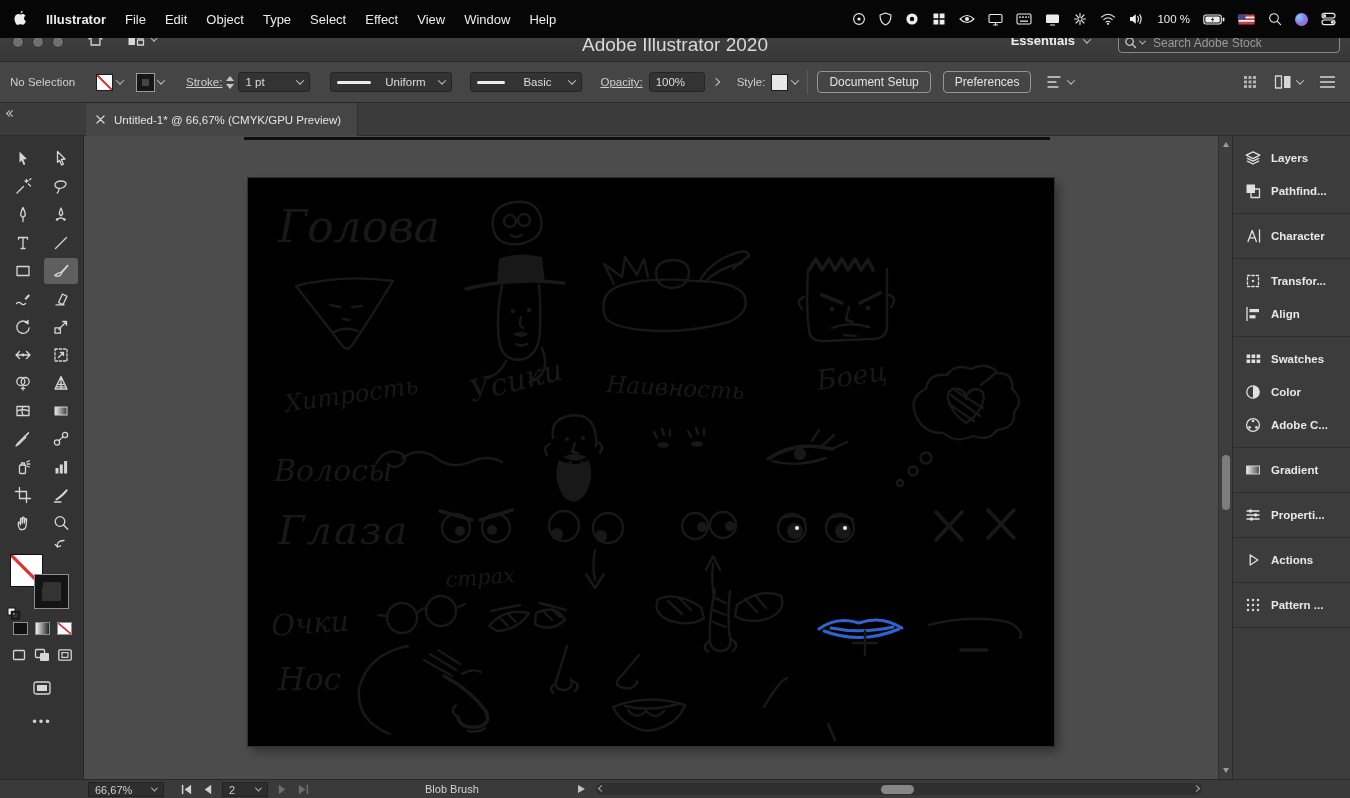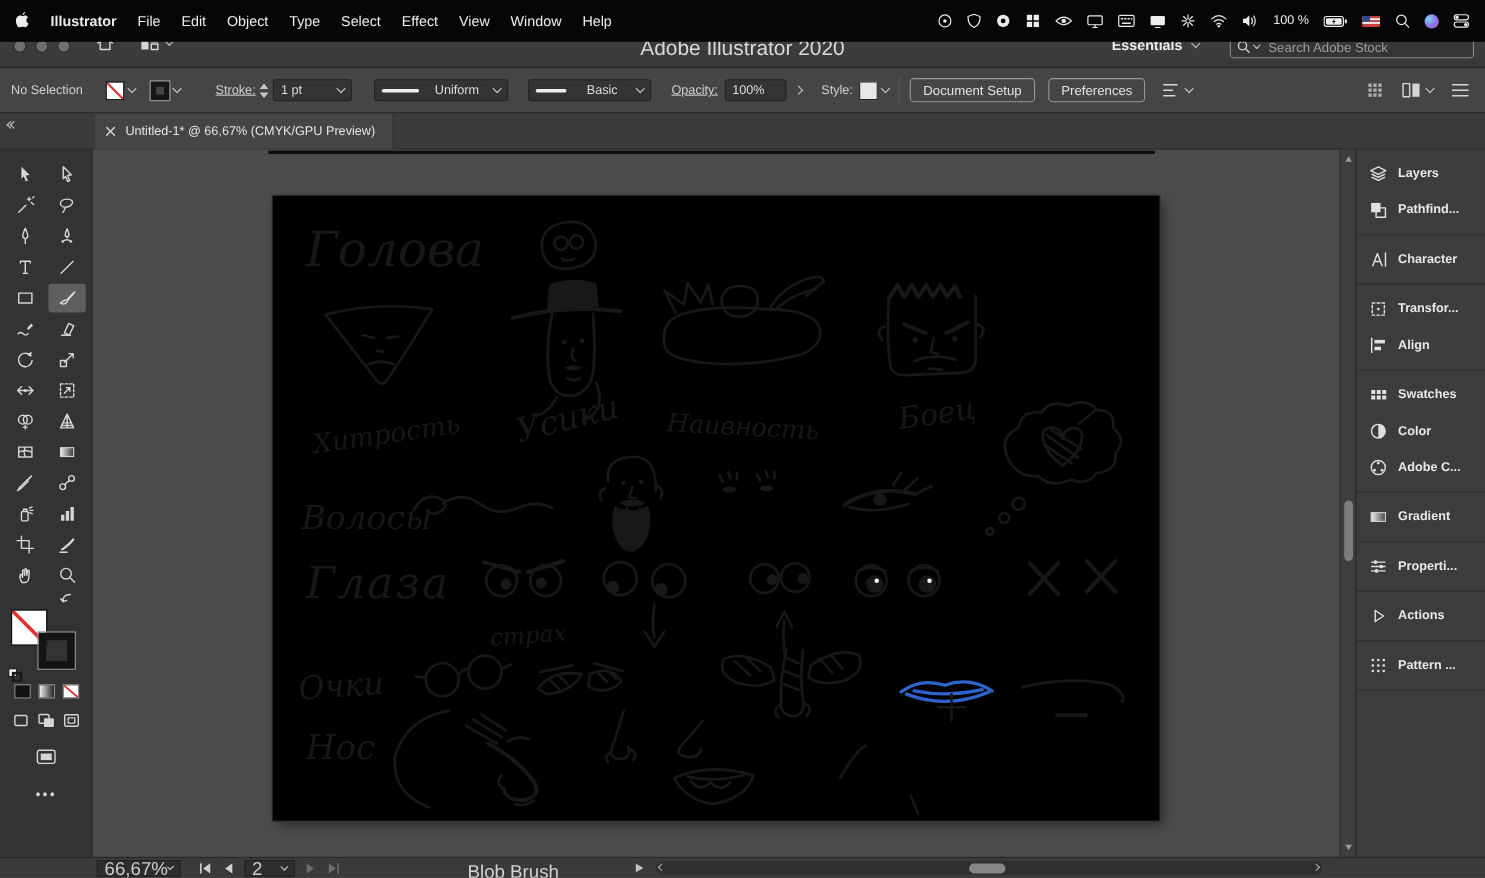--- a/index.html
+++ b/index.html
@@ -85,21 +85,21 @@
 
   
   .dock { position:absolute; right:0; top:136px; width:118px; height:643px; background:#3c3c3c; border-left:1px solid #2a2a2a; z-index:10; }
   .dock-group { padding:5px 18px 6px 0; border-bottom:1px solid #2d2d2d; }
   .dock-item { height:33px; display:flex; align-items:center; gap:9px; padding-left:11px; }
   .dock-item .lbl { font-size:11.5px; font-weight:bold; color:#e8e8e8; white-space:nowrap; }
   svg .di { stroke:#e0e0e0; fill:none; stroke-width:1.3; stroke-linecap:round; stroke-linejoin:round; }
   svg .dif { fill:#e0e0e0; stroke:none; }
 
   
-  .statusbar { position:absolute; left:0; right:0; bottom:0; height:19px; background:#3a3a3a; border-top:1px solid #282828; font-size:17px; color:#cccccc; z-index:30; }
+  .statusbar { position:absolute; left:0; right:0; bottom:0; height:19px; background:#3a3a3a; border-top:1px solid #282828; font-size:11px; color:#cccccc; z-index:30; }
   .zoom-box { position:absolute; left:88px; top:2px; width:76px; height:15px; background:#2e2e2e; border:1px solid #222; display:flex; align-items:center; justify-content:space-between; padding:0 6px; }
   .nav { position:absolute; left:180px; top:2px; display:flex; align-items:center; gap:8px; }
   .ab-box { width:46px; height:15px; background:#2e2e2e; border:1px solid #222; display:flex; align-items:center; justify-content:space-between; padding:0 6px; }
   .tool-name { position:absolute; left:425px; top:3px; color:#d2d2d2; }
   .expand-tri { position:absolute; left:578px; top:5px; width:0; height:0; border-top:4.5px solid transparent; border-bottom:4.5px solid transparent; border-left:7px solid #c2c2c2; }
   .hscroll { position:absolute; left:596px; right:148px; top:3px; height:12px; background:#2f2f2f; border-radius:6px; }
   .hthumb { position:absolute; left:285px; top:1.5px; width:33px; height:9px; border-radius:5px; background:#868686; }
   .hs-chv-l { position:absolute; left:3px; top:3px; width:5px; height:5px; border-left:1.5px solid #a8a8a8; border-bottom:1.5px solid #a8a8a8; transform:rotate(45deg); }
   .hs-chv-r { position:absolute; right:3px; top:3px; width:5px; height:5px; border-right:1.5px solid #a8a8a8; border-top:1.5px solid #a8a8a8; transform:rotate(45deg); }
   .navsvg .on { fill:#d0d0d0; } .navsvg .off { fill:#6d6d6d; }
@@ -232,21 +232,21 @@
 <div class="controlbar">
   <span class="cb" style="margin-left:10px;width:72px">No Selection</span>
   <span class="cb" style="gap:4px;margin-left:14px">
     <span class="swatch-none"></span>
     <span class="chv"></span>
   </span>
   <span class="cb" style="gap:4px;margin-left:14px">
     <span class="swatch-stroke"></span>
     <span class="chv"></span>
   </span>
-  <span class="cb" style="margin-left:32px">
+  <span class="cb" style="margin-left:22px">
       <span class="ulab">Stroke:</span>
     </span>
   <span class="step">
       <i class="up"></i>
       <i class="dn"></i>
     </span>
   <span class="well" style="width:72px;justify-content:space-between">
     <span>1 pt</span>
     <span class="chv"></span>
   </span>

